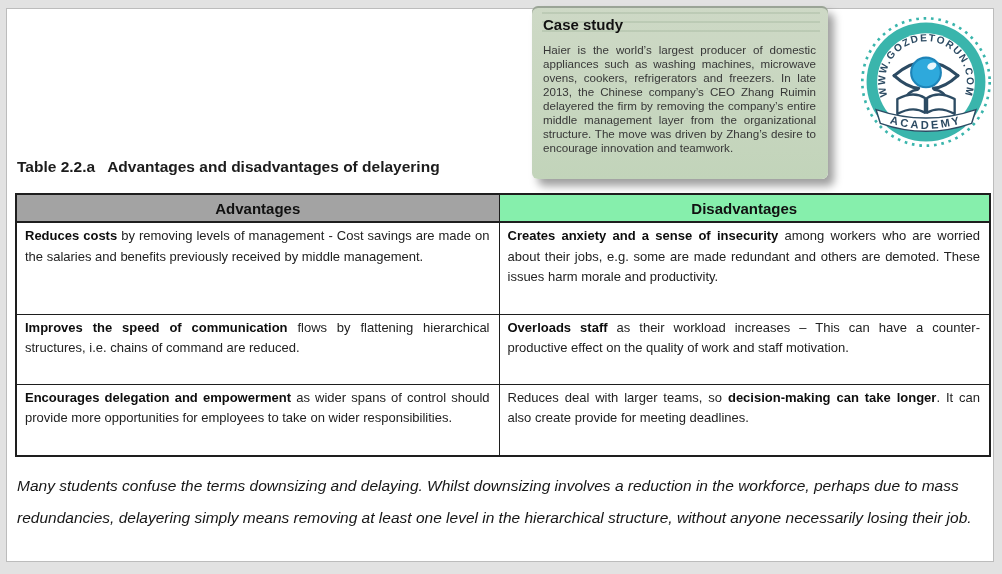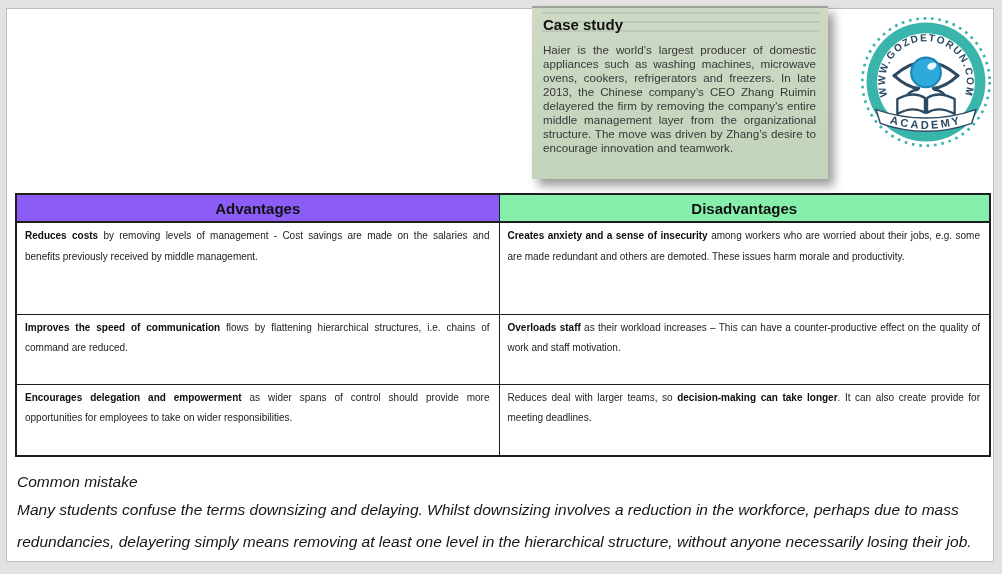--- a/index.html
+++ b/index.html
@@ -4,39 +4,39 @@
 <style>
   * { margin:0; padding:0; box-sizing:border-box; }
   html,body { width:1002px; height:574px; font-family:"Liberation Sans", sans-serif; }
   #screen { position:relative; width:1002px; height:574px; background:#e2e2e2; overflow:hidden; }
   #page { position:absolute; left:6px; top:8px; width:988px; height:554px; background:#ffffff; border:1px solid #bcbcbc; }
 
   
   .case-box { position:absolute; left:525px; top:-3px; width:296px; height:173px;
     background:linear-gradient(#ced9c6, #c2d4ba);
     box-shadow:6px 7px 9px rgba(0,0,0,0.38), inset 0 2px 0 rgba(90,100,90,0.45);
-    padding:8px 12px 8px 11px; }
+    padding:8px 12px 8px 11px;border-radius:6px; }
   .case-box .bleed { position:absolute; left:10px; top:6px; right:8px; height:26px; opacity:.14;
     background:repeating-linear-gradient(#5a7a5a 0 2px, transparent 2px 9px); filter:blur(.6px); pointer-events:none; }
   .case-title { font-size:15px; font-weight:bold; color:#111; margin:2px 0 10px 0; position:relative; }
   .case-body { font-size:11.6px; line-height:14px; color:#373737; text-align:justify; position:relative; }
 
   
   .logo { position:absolute; left:850px; top:4px; width:138px; height:138px; }
 
   
   .tbl-caption { position:absolute; left:10px; top:149px; font-size:15.5px; font-weight:bold; color:#1c1c1c; }
   .tbl-caption .cap-label { margin-right:12px; }
   table.main { position:absolute; left:8px; top:184px; width:974px; border-collapse:collapse; table-layout:fixed; }
   table.main th, table.main td { border:1px solid #1e1e1e; vertical-align:top; }
   table.main { border:2px solid #1e1e1e; }
   table.main th { height:28px; background:#f7d9a6; font-size:15px; font-weight:bold; color:#111;
     text-align:center; vertical-align:middle; border-bottom:2px solid #1e1e1e; }
   table.main col.c1 { width:483px; } table.main col.c2 { width:491px; }
-  table.main td { padding:3px 9px 4px 8px; font-size:10px; line-height:20.5px; color:#222; text-align:justify; }
+  table.main td { padding:3px 9px 4px 8px; font-size:13px; line-height:20.5px; color:#222; text-align:justify; }
   table.main tbody tr:nth-child(1) td { height:92px; }
   table.main tbody tr:nth-child(2) td { height:70px; }
   table.main tbody tr:nth-child(3) td { height:72px;padding-left:8px; }
   table.main b { color:#0d0d0d; }
 
   
   .note { position:absolute; left:10px; top:461px; width:962px; font-style:italic; color:#161616; }
   .note-title { font-size:15.5px; line-height:24px; }
   .note-body { font-size:15.5px; line-height:32px; }
 </style>
@@ -75,47 +75,49 @@
       <path d="M 38,81 Q 53,73 64,80 L 64,94 Q 53,87 38,95 Z" fill="#ffffff" stroke="#2c4b63" stroke-width="2.2" stroke-linejoin="round"></path>
       <path d="M 92,81 Q 77,73 66,80 L 66,94 Q 77,87 92,95 Z" fill="#ffffff" stroke="#2c4b63" stroke-width="2.2" stroke-linejoin="round"></path>
       <line x1="65" y1="80" x2="65" y2="94" stroke="#2c4b63" stroke-width="2"></line>
 
       <path d="M 18,91 Q 65,107 112,91 L 108,104 Q 65,119 22,104 Z" fill="#ffffff" stroke="#2c4b63" stroke-width="1.4"></path>
       <text font-size="10.5" font-weight="bold" letter-spacing="2.4" fill="#2c4b63" font-family="Liberation Sans, sans-serif">
         <textPath href="#bannerpath" startOffset="50%" text-anchor="middle">ACADEMY</textPath>
       </text>
     </svg>
 
+    <div class="tbl-caption">
+      <span class="cap-label">Table 2.2.a</span><span>Advantages and disadvantages of delayering</span>
+    </div>
 
     <table class="main">
       <colgroup>
           <col class="c1">
           <col class="c2">
         </colgroup>
       <thead>
         <tr>
-          <th style="background: #8b5cf6;">Advantages</th>
+          <th style="background: #a3a3a3;">Advantages</th>
           <th style="background: #86efac;">Disadvantages</th>
         </tr>
       </thead>
       <tbody>
           <tr>
             <td><b>Reduces costs</b><span> by removing levels of management - Cost savings are made on the salaries and benefits previously received by middle management.</span></td>
             <td><b>Creates anxiety and a sense of insecurity</b><span> among workers who are worried about their jobs, e.g. some are made redundant and others are demoted. These issues harm morale and productivity.</span></td>
           </tr>
           <tr>
             <td><b>Improves the speed of communication</b><span> flows by flattening hierarchical structures, i.e. chains of command are reduced.</span></td>
             <td><b>Overloads staff</b><span> as their workload increases – This can have a counter-productive effect on the quality of work and staff motivation.</span></td>
           </tr>
           <tr>
             <td><b>Encourages delegation and empowerment</b><span> as wider spans of control should provide more opportunities for employees to take on wider responsibilities.</span></td>
             <td><span>Reduces deal with larger teams, so </span><b>decision-making can take longer</b><span>. It can also create provide for meeting deadlines.</span></td>
           </tr>
         </tbody>
     </table>
 
     <div class="note">
-      <div class="note-title">Common mistake</div>
       <div class="note-body">Many students confuse the terms downsizing and delaying. Whilst downsizing involves a reduction in the workforce, perhaps due to mass redundancies, delayering simply means removing at least one level in the hierarchical structure, without anyone necessarily losing their job.</div>
     </div>
 
   </div>
 </div>
 
 </body></html>

